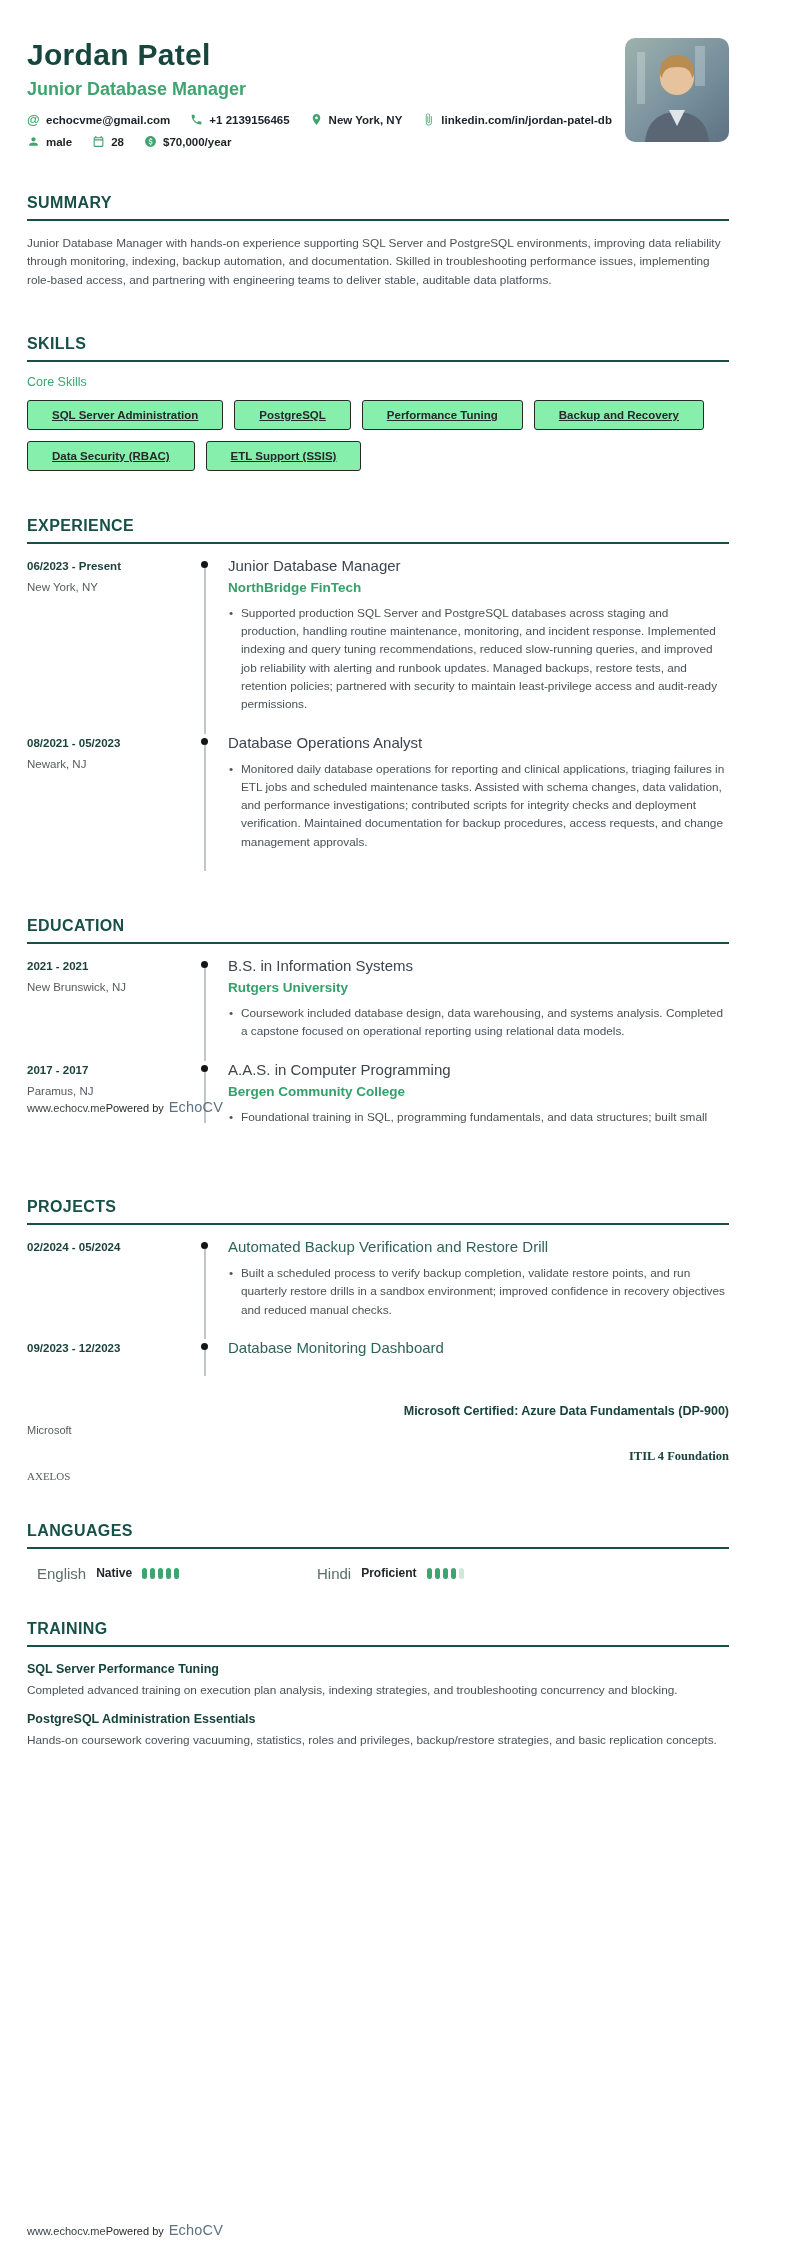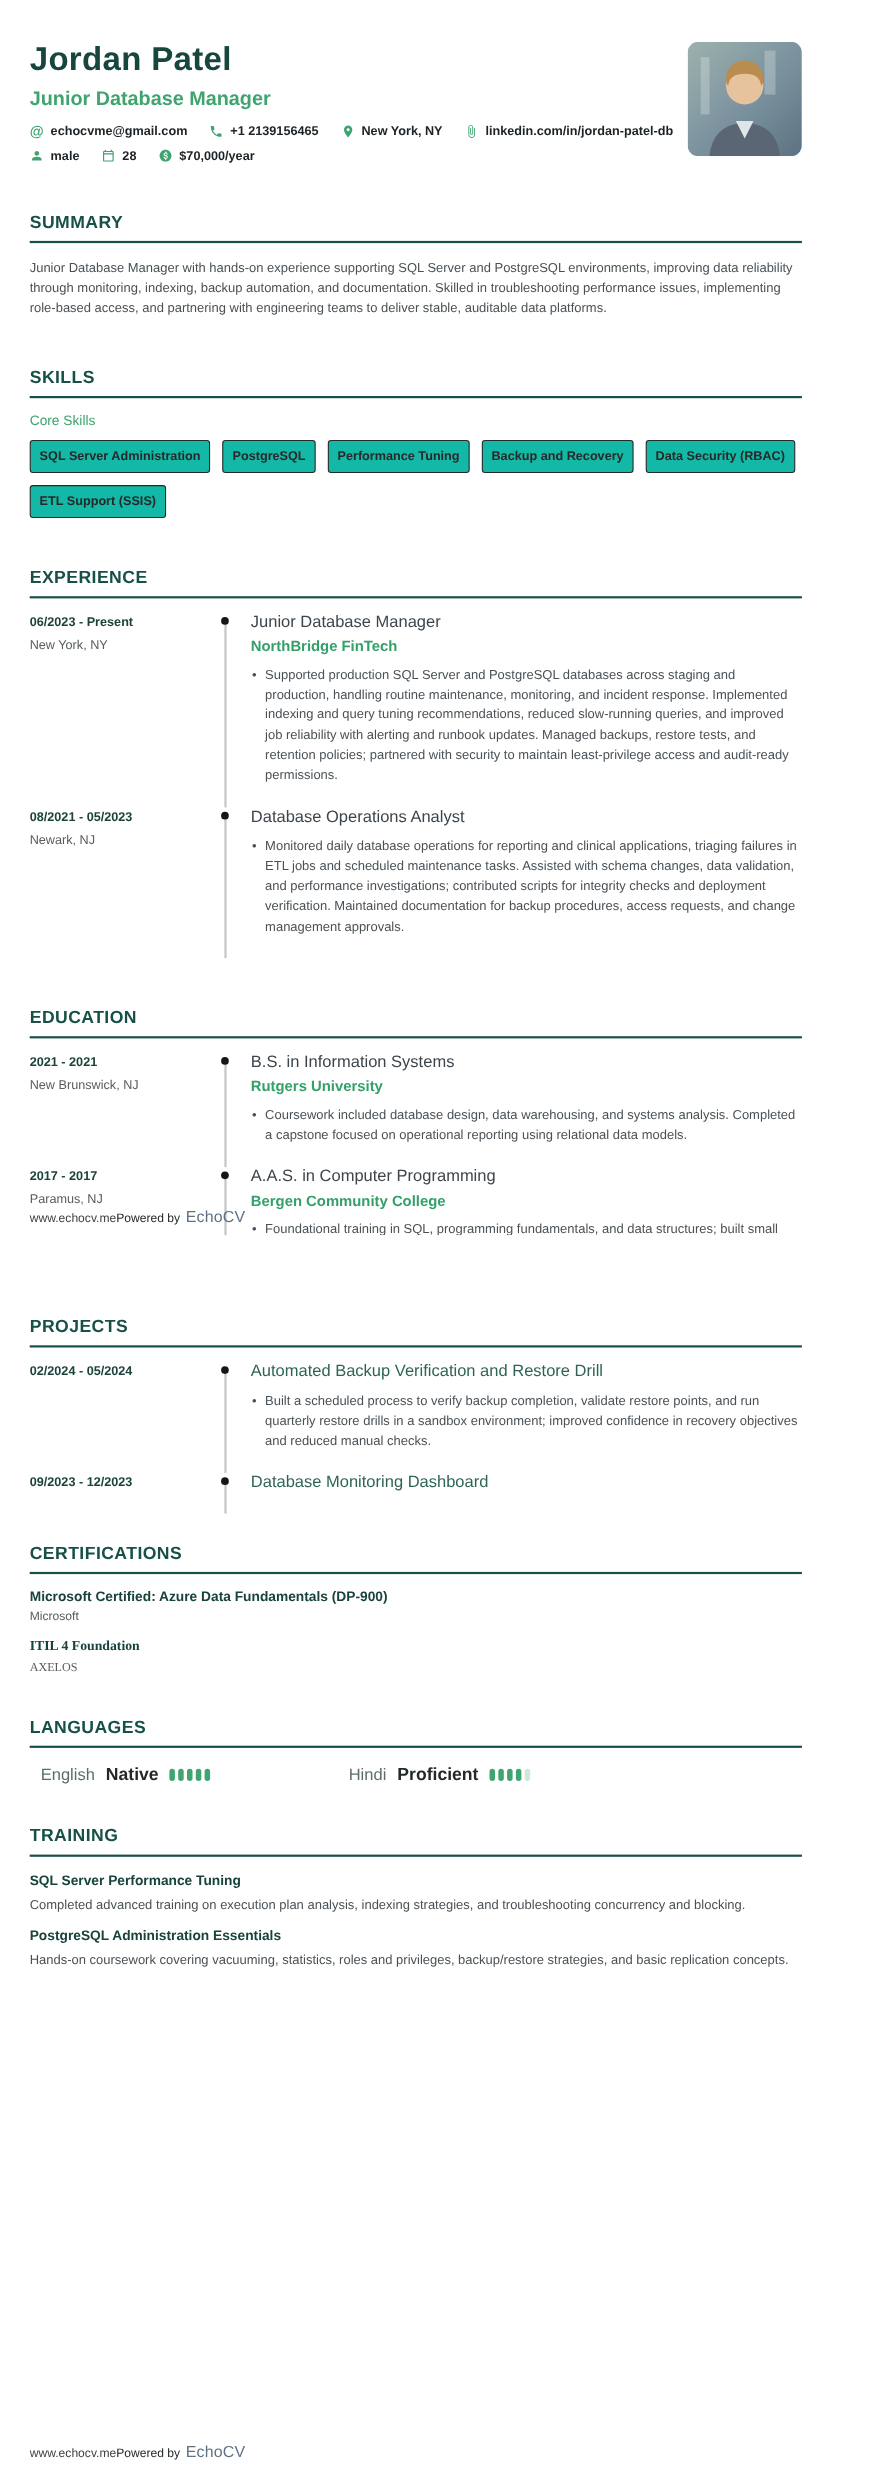--- a/index.html
+++ b/index.html
@@ -30,50 +30,50 @@
     font-size:16px; font-weight:800; color:#175047; letter-spacing:.4px;
     padding-bottom:7px; border-bottom:2px solid #175047;
   }
   .section-body { margin-top:13px; }
   .paragraph { font-size:11.8px; line-height:1.55; color:#4a5156; }
 
   
   .skills-group-label { font-size:12.5px; color:#3fa46f; margin-bottom:11px; }
   .pill-wrap { display:flex; flex-wrap:wrap; gap:11px; }
   .pill {
-    border:1.5px solid #26292b; border-radius:3px; padding:8px 8px;
-    font-size:11.5px; font-weight:700; color:#26292b; background:#14b8a6;
+    border:1.5px solid #26292b; border-radius:3px; padding:8px 24px;
+    font-size:11.5px; font-weight:700; color:#26292b; background:#86efac;text-decoration:underline;
   }
 
   
   .entry { display:flex; }
   .entry + .entry { margin-top:0; }
   .entry-left { width:174px; flex:0 0 auto; padding-top:3px; }
   .entry-dates { font-size:11.5px; font-weight:700; color:#1c433b; }
   .entry-loc { font-size:11.5px; color:#565c60; margin-top:9px; }
   .entry-mid { width:27px; flex:0 0 auto; position:relative; }
   .entry-mid .tl-line { position:absolute; left:3px; top:8px; bottom:0; width:1.5px; background:#c2c6c8; }
   .entry-mid .tl-dot { position:absolute; left:0; top:4px; width:7px; height:7px; border-radius:50%; background:#141719; }
   .entry-main { flex:1; padding-bottom:20px; }
   .entry-title { font-size:15px; color:#3d454c; }
   .entry-title.project { color:#2e6457; }
   .entry-org { font-size:13.5px; font-weight:700; color:#34a06a; margin-top:6px; }
   .bullet { position:relative; padding-left:13px; font-size:11.8px; line-height:1.55; color:#4a5156; margin-top:9px; }
   .bullet::before { content:"•"; position:absolute; left:1px; top:0; color:#4a5156; }
 
   
   .cert-item + .cert-item { margin-top:13px;font-family:Liberation Serif, serif; }
-  .cert-name { font-size:12.5px; font-weight:700; color:#17433c; }
+  .cert-name { font-size:12.5px; font-weight:700; color:#17433c;text-align:right; }
   .cert-issuer { font-size:11px; color:#565c60; margin-top:6px; }
 
   
   .lang-row { display:flex; margin-top:16px; }
   .lang-block { display:flex; align-items:center; gap:10px; width:280px; }
   .lang-name { font-size:15px; color:#5c6e6a;margin-left:10px; }
-  .lang-level { font-size:16px; font-weight:700; color:#23282b; }
+  .lang-level { font-size:12px; font-weight:700; color:#23282b; }
   .lang-dots { display:flex; gap:3px; align-items:center; }
   .lang-dot { width:5px; height:11px; border-radius:3px; background:#cfe8da; display:inline-block; }
   .lang-dot.filled { background:#3fa46f; }
 
   
   .train-item + .train-item { margin-top:12px; }
   .train-title { font-size:12.5px; font-weight:700; color:#17433c; }
   .train-text { font-size:11.8px; color:#4a5156; margin-top:6px; line-height:1.5; }
 
   
@@ -300,21 +300,20 @@
             <span class="tl-dot"></span>
           </div>
         <div class="entry-main">
           <div class="entry-title project">Database Monitoring Dashboard</div>
         </div>
       </div>
     </div>
   </div>
 
   <div class="section" style="margin-top:28px">
-    <div class="section-title">CERTIFICATIONS</div>
     <div class="section-body">
       <div class="cert-item">
         <div class="cert-name">Microsoft Certified: Azure Data Fundamentals (DP-900)</div>
         <div class="cert-issuer">Microsoft</div>
       </div>
       <div class="cert-item">
         <div class="cert-name">ITIL 4 Foundation</div>
         <div class="cert-issuer">AXELOS</div>
       </div>
     </div>

